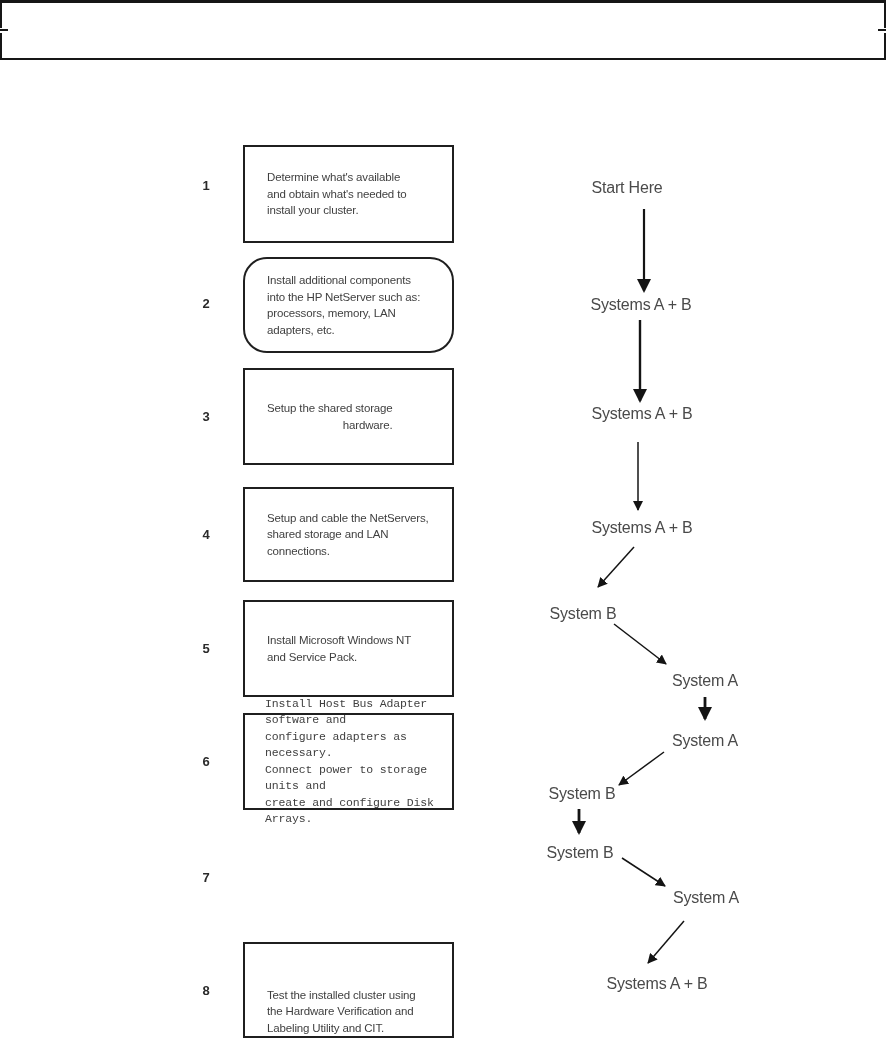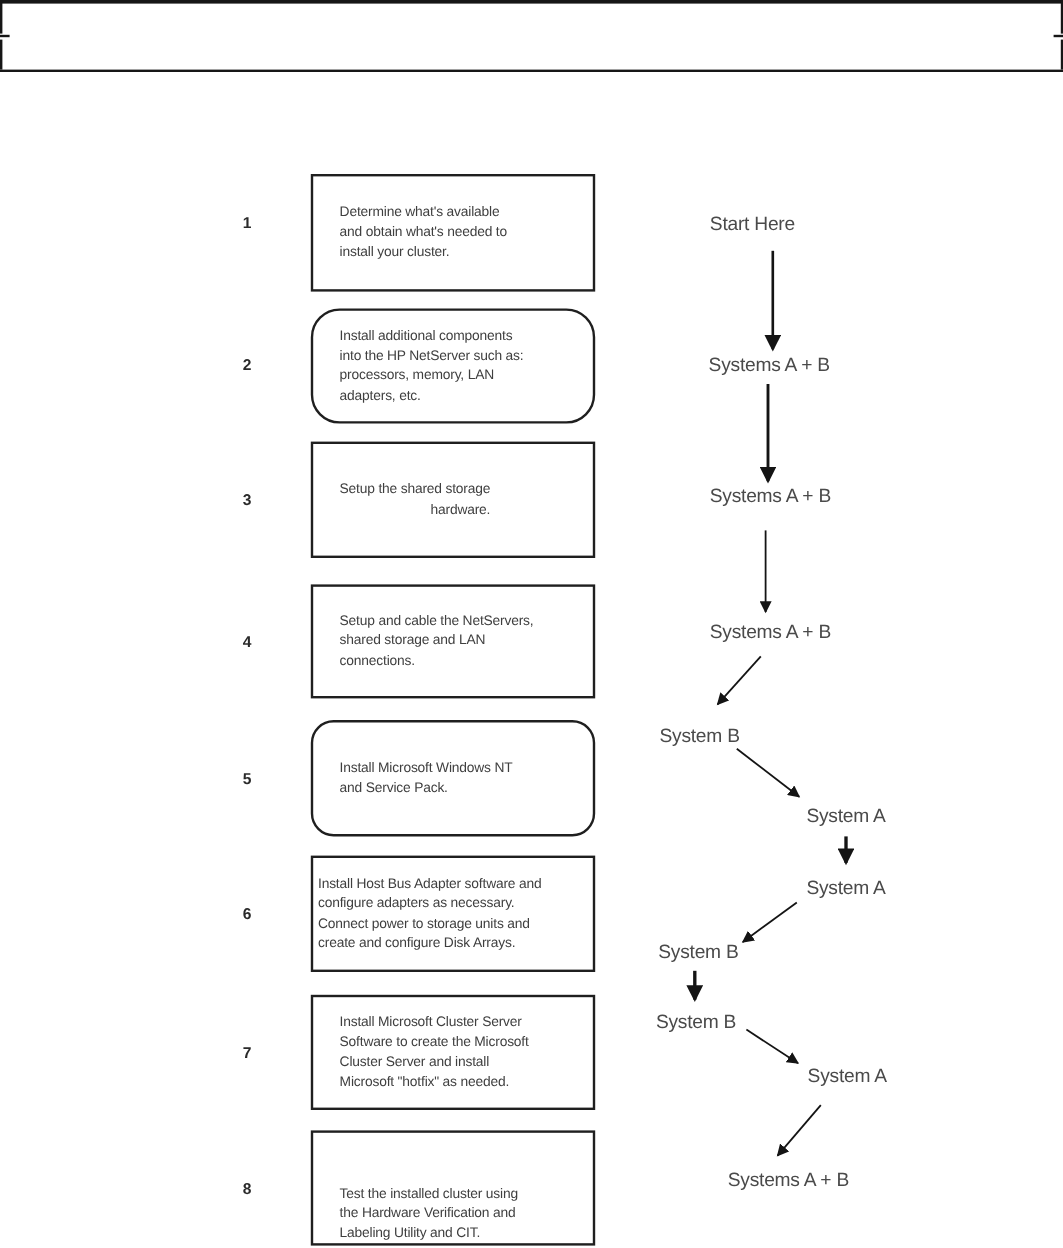--- a/index.html
+++ b/index.html
@@ -22,44 +22,44 @@
   .h-tick-r { left: 878px; top: 29px; width: 8px; height: 2px; }
   .vseg { position: absolute; width: 2px; background: #161616; }
   .v-lt { left: 0;    top: 2px;  height: 26px; }
   .v-lb { left: 0;    top: 33px; height: 25px; }
   .v-rt { left: 884px; top: 2px;  height: 26px; }
   .v-rb { left: 884px; top: 33px; height: 25px; }
 
   
   .step-box {
     position: absolute;
-    left: 259px;
-    width: 237px;
+    left: 243px;
+    width: 211px;
     border: 2px solid #1f1f1f;
     box-sizing: border-box;
     background: #ffffff;
     display: flex;
     align-items: center;
   }
   .step-text {
     padding-left: 22px;
     padding-right: 4px;
     white-space: pre-line;
     font-size: 11.5px;
     line-height: 16.5px;
     letter-spacing: -0.15px;
     color: #3f3f3f;
   }
-  .box6 .step-text { padding-left: 4px; }
+  .box6 .step-text { padding-left: 20px; font-family: Liberation Mono, monospace; }
 
   .box1 { top: 145px; height: 98px; }
   .box2 { top: 257px; height: 96px; border-radius: 24px; }
   .box3 { top: 368px; height: 97px; text-align: right; }
   .box4 { top: 487px; height: 95px; }
-  .box5 { top: 600px; height: 97px; border-radius: 19px; }
+  .box5 { top: 600px; height: 97px; }
   .box6 { top: 713px; height: 97px; }
   .box7 { top: 829px; height: 96px; }
   .box8 { top: 942px; height: 96px; align-items: flex-end; }
 
   .step-num {
     position: absolute;
     left: 190px;
     width: 32px;
     text-align: center;
     font-weight: bold;
@@ -139,26 +139,20 @@
   <div class="step-box box5">
     <div class="step-text">Install Microsoft Windows NT
 and Service Pack.</div>
   </div>
   <div class="step-box box6">
     <div class="step-text">Install Host Bus Adapter software and
 configure adapters as necessary.
 Connect power to storage units and
 create and configure Disk Arrays.</div>
   </div>
-  <div class="step-box box7">
-    <div class="step-text">Install Microsoft Cluster Server
-Software to create the Microsoft
-Cluster Server and install
-Microsoft "hotfix" as needed.</div>
-  </div>
   <div class="step-box box8">
     <div class="step-text">Test the installed cluster using
 the Hardware Verification and
 Labeling Utility and CIT.</div>
   </div>
 
   <svg id="arrow-layer" viewBox="0 0 886 1040" xmlns="http://www.w3.org/2000/svg">
     <defs>
       <marker id="ah-big" markerUnits="userSpaceOnUse" markerWidth="15" markerHeight="14" refX="12" refY="7" orient="auto">
         <path d="M0,0 L14,7 L0,14 z" fill="#141414"></path>

